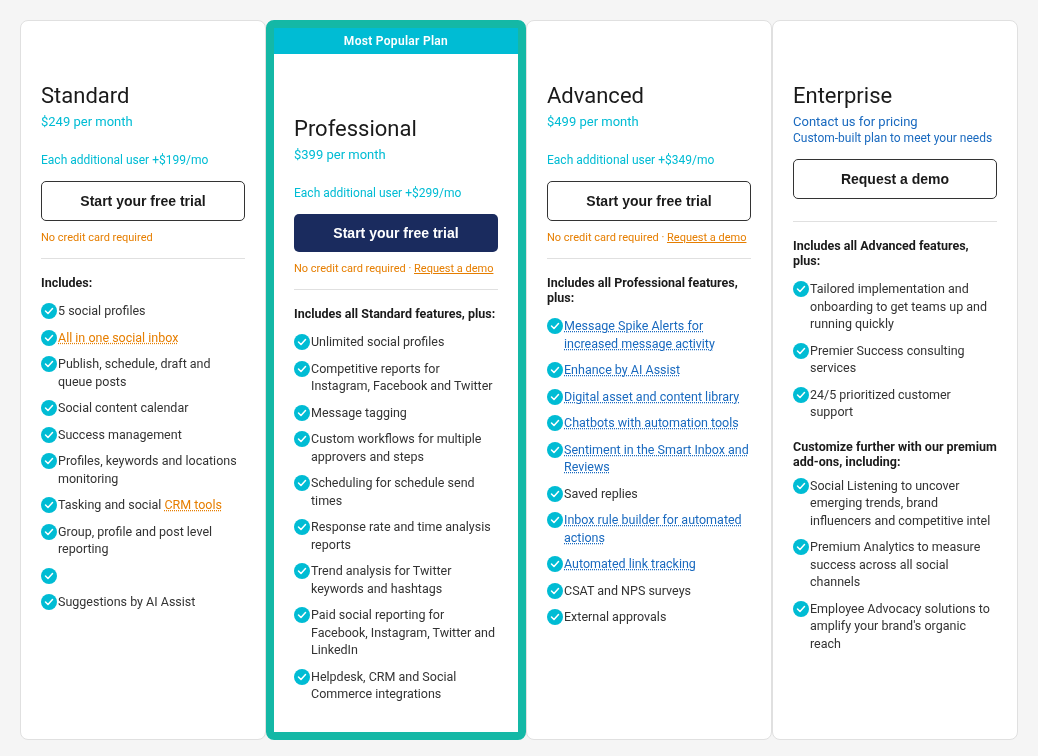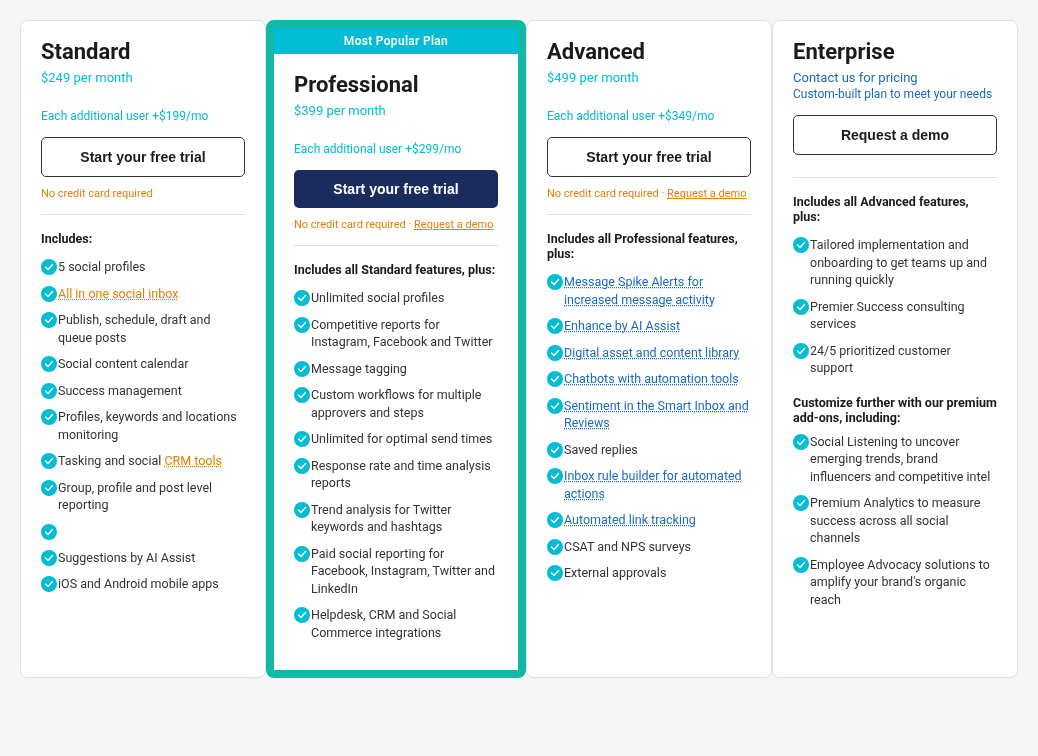--- a/index.html
+++ b/index.html
@@ -39,23 +39,24 @@
       padding: 6px;
       font-size: 12px;
       font-weight: 600;
       letter-spacing: 0.3px;
     }
     .plan-header {
       padding: 18px 20px 14px;
     }
     .plan-name {
       font-size: 22px;
-      font-weight: 700;
+      font-weight: 400;
       color: #1a1a1a;
       margin-bottom: 6px;
+      margin-top: 44px;
     }
     .plan-price {
       color: #00bcd4;
       font-size: 13px;
       margin-bottom: 2px;
     }
     .plan-price-sub {
       color: #00bcd4;
       font-size: 12px;
       margin-bottom: 14px;
@@ -251,28 +252,20 @@
       </div>
         </div>
         <div class="feature-item">
           <div class="feature-icon teal">
         <svg viewBox="0 0 10 10" fill="none">
           <path d="M1.5 5L4 7.5L8.5 2.5" stroke="white" stroke-width="1.5" stroke-linecap="round" stroke-linejoin="round"></path>
         </svg>
       </div>
           <span class="feature-text">Suggestions by AI Assist</span>
         </div>
-        <div class="feature-item">
-          <div class="feature-icon teal">
-        <svg viewBox="0 0 10 10" fill="none">
-          <path d="M1.5 5L4 7.5L8.5 2.5" stroke="white" stroke-width="1.5" stroke-linecap="round" stroke-linejoin="round"></path>
-        </svg>
-      </div>
-          <span class="feature-text">iOS and Android mobile apps</span>
-        </div>
       </div>
     </div>
     <div class="plan-card popular">
       <div class="popular-badge">Most Popular Plan</div>
       <div class="plan-header"><div class="plan-name">Professional</div><div class="plan-price">$399 per month</div><div class="plan-price-sub">Each additional user +$299/mo</div><button class="btn-trial btn-trial-filled">Start your free trial</button><div class="no-credit">No credit card required · <a href="#">Request a demo</a></div></div>
       <hr class="plan-divider">
       <div class="plan-features">
         <div class="features-title">Includes all Standard features, plus:</div>
         <div class="feature-item">
           <div class="feature-icon teal">
@@ -305,21 +298,21 @@
         </svg>
       </div>
           <span class="feature-text">Custom workflows for multiple approvers and steps</span>
         </div>
         <div class="feature-item">
           <div class="feature-icon teal">
         <svg viewBox="0 0 10 10" fill="none">
           <path d="M1.5 5L4 7.5L8.5 2.5" stroke="white" stroke-width="1.5" stroke-linecap="round" stroke-linejoin="round"></path>
         </svg>
       </div>
-          <span class="feature-text">Unlimited for optimal send times</span>
+          <span class="feature-text">Scheduling for schedule send times</span>
         </div>
         <div class="feature-item">
           <div class="feature-icon teal">
         <svg viewBox="0 0 10 10" fill="none">
           <path d="M1.5 5L4 7.5L8.5 2.5" stroke="white" stroke-width="1.5" stroke-linecap="round" stroke-linejoin="round"></path>
         </svg>
       </div>
           <span class="feature-text">Response rate and time analysis reports</span>
         </div>
         <div class="feature-item">

